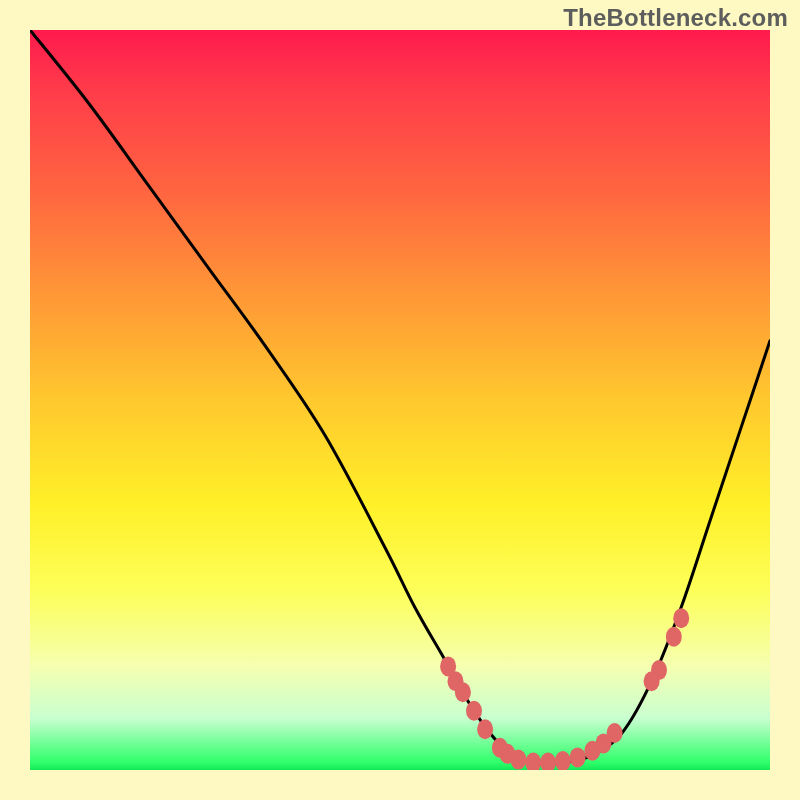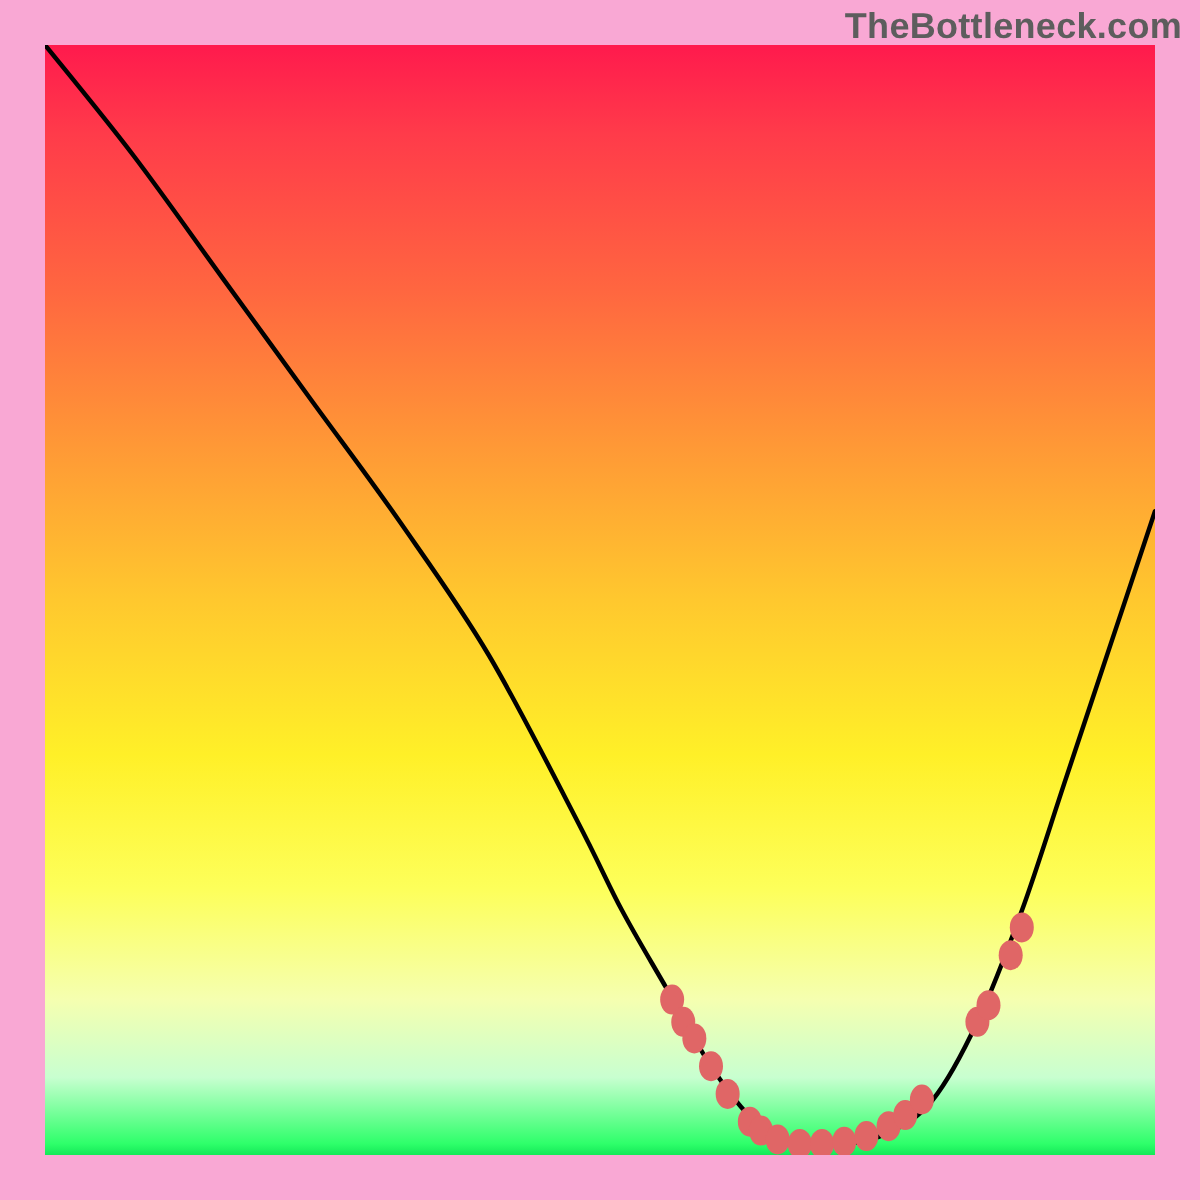--- a/index.html
+++ b/index.html
@@ -9,21 +9,21 @@
     height: 800px;
     background: #000;
     overflow: hidden;
   }
   .frame {
     position: absolute;
     left: 0;
     top: 0;
     width: 800px;
     height: 800px;
-    background: #f9a8d4;
+    background: #fef9c3;
   }
   .plot {
     position: absolute;
     left: 30px;
     top: 30px;
     width: 740px;
     height: 740px;
     overflow: hidden;
   }
   .gradient {

